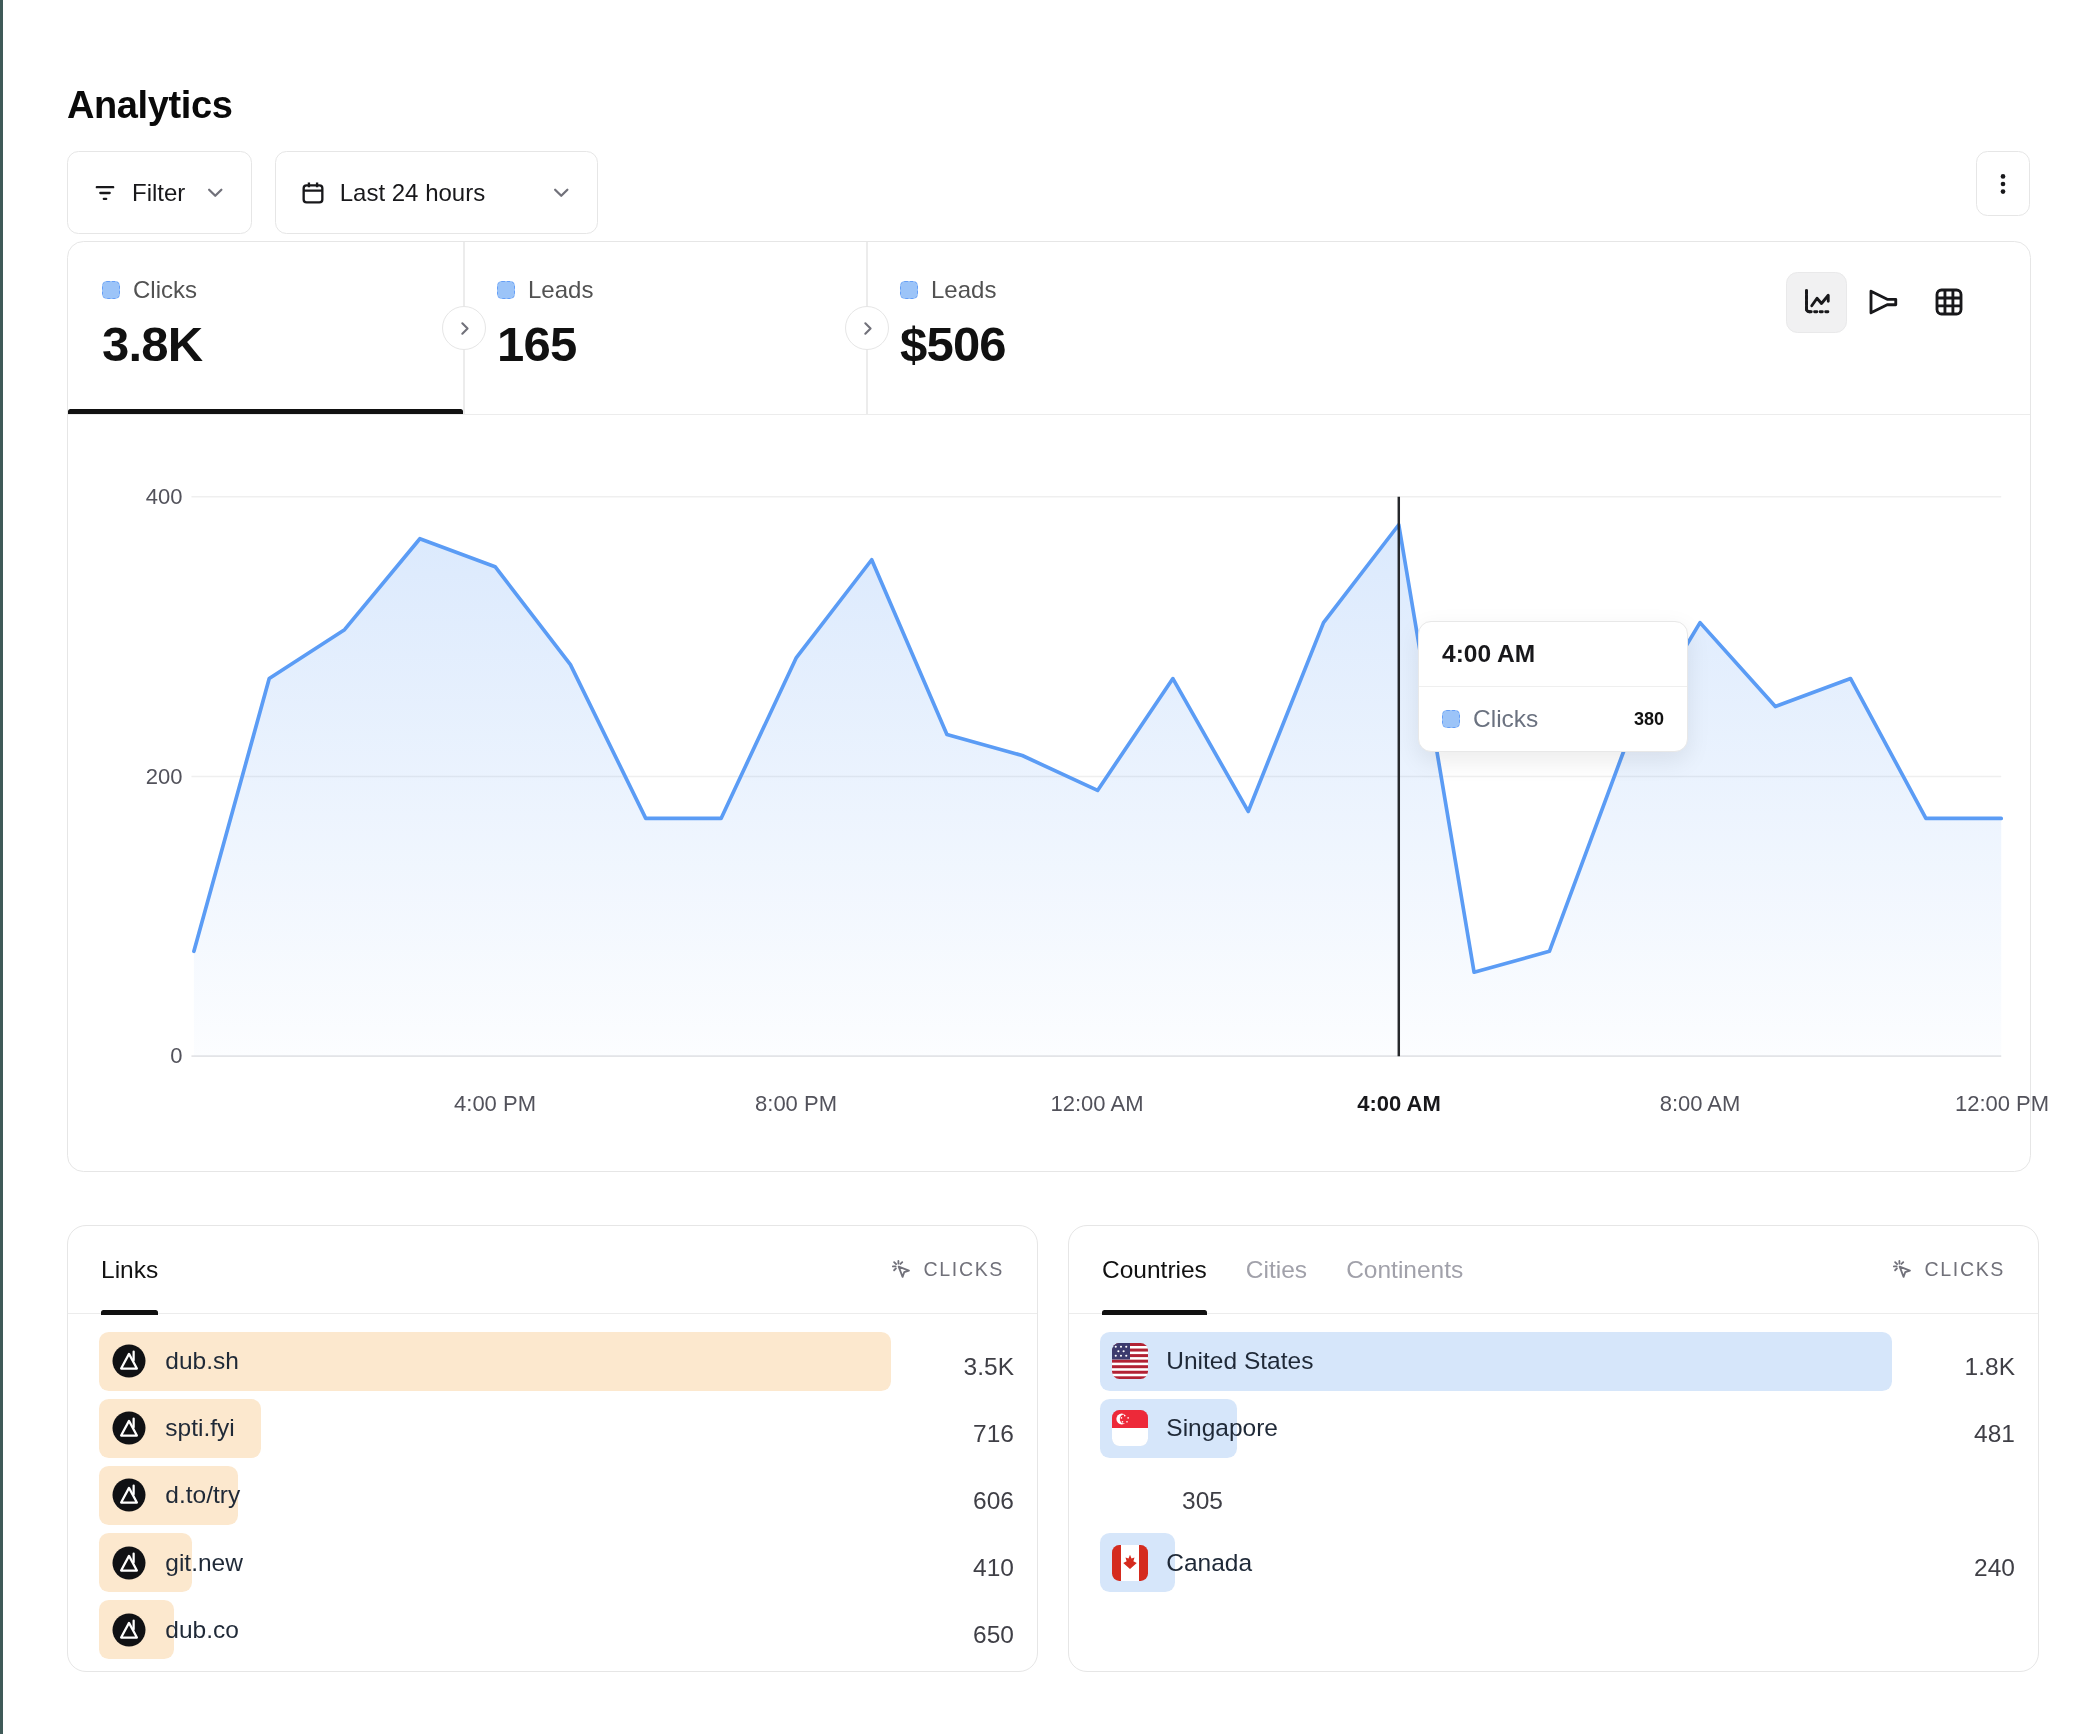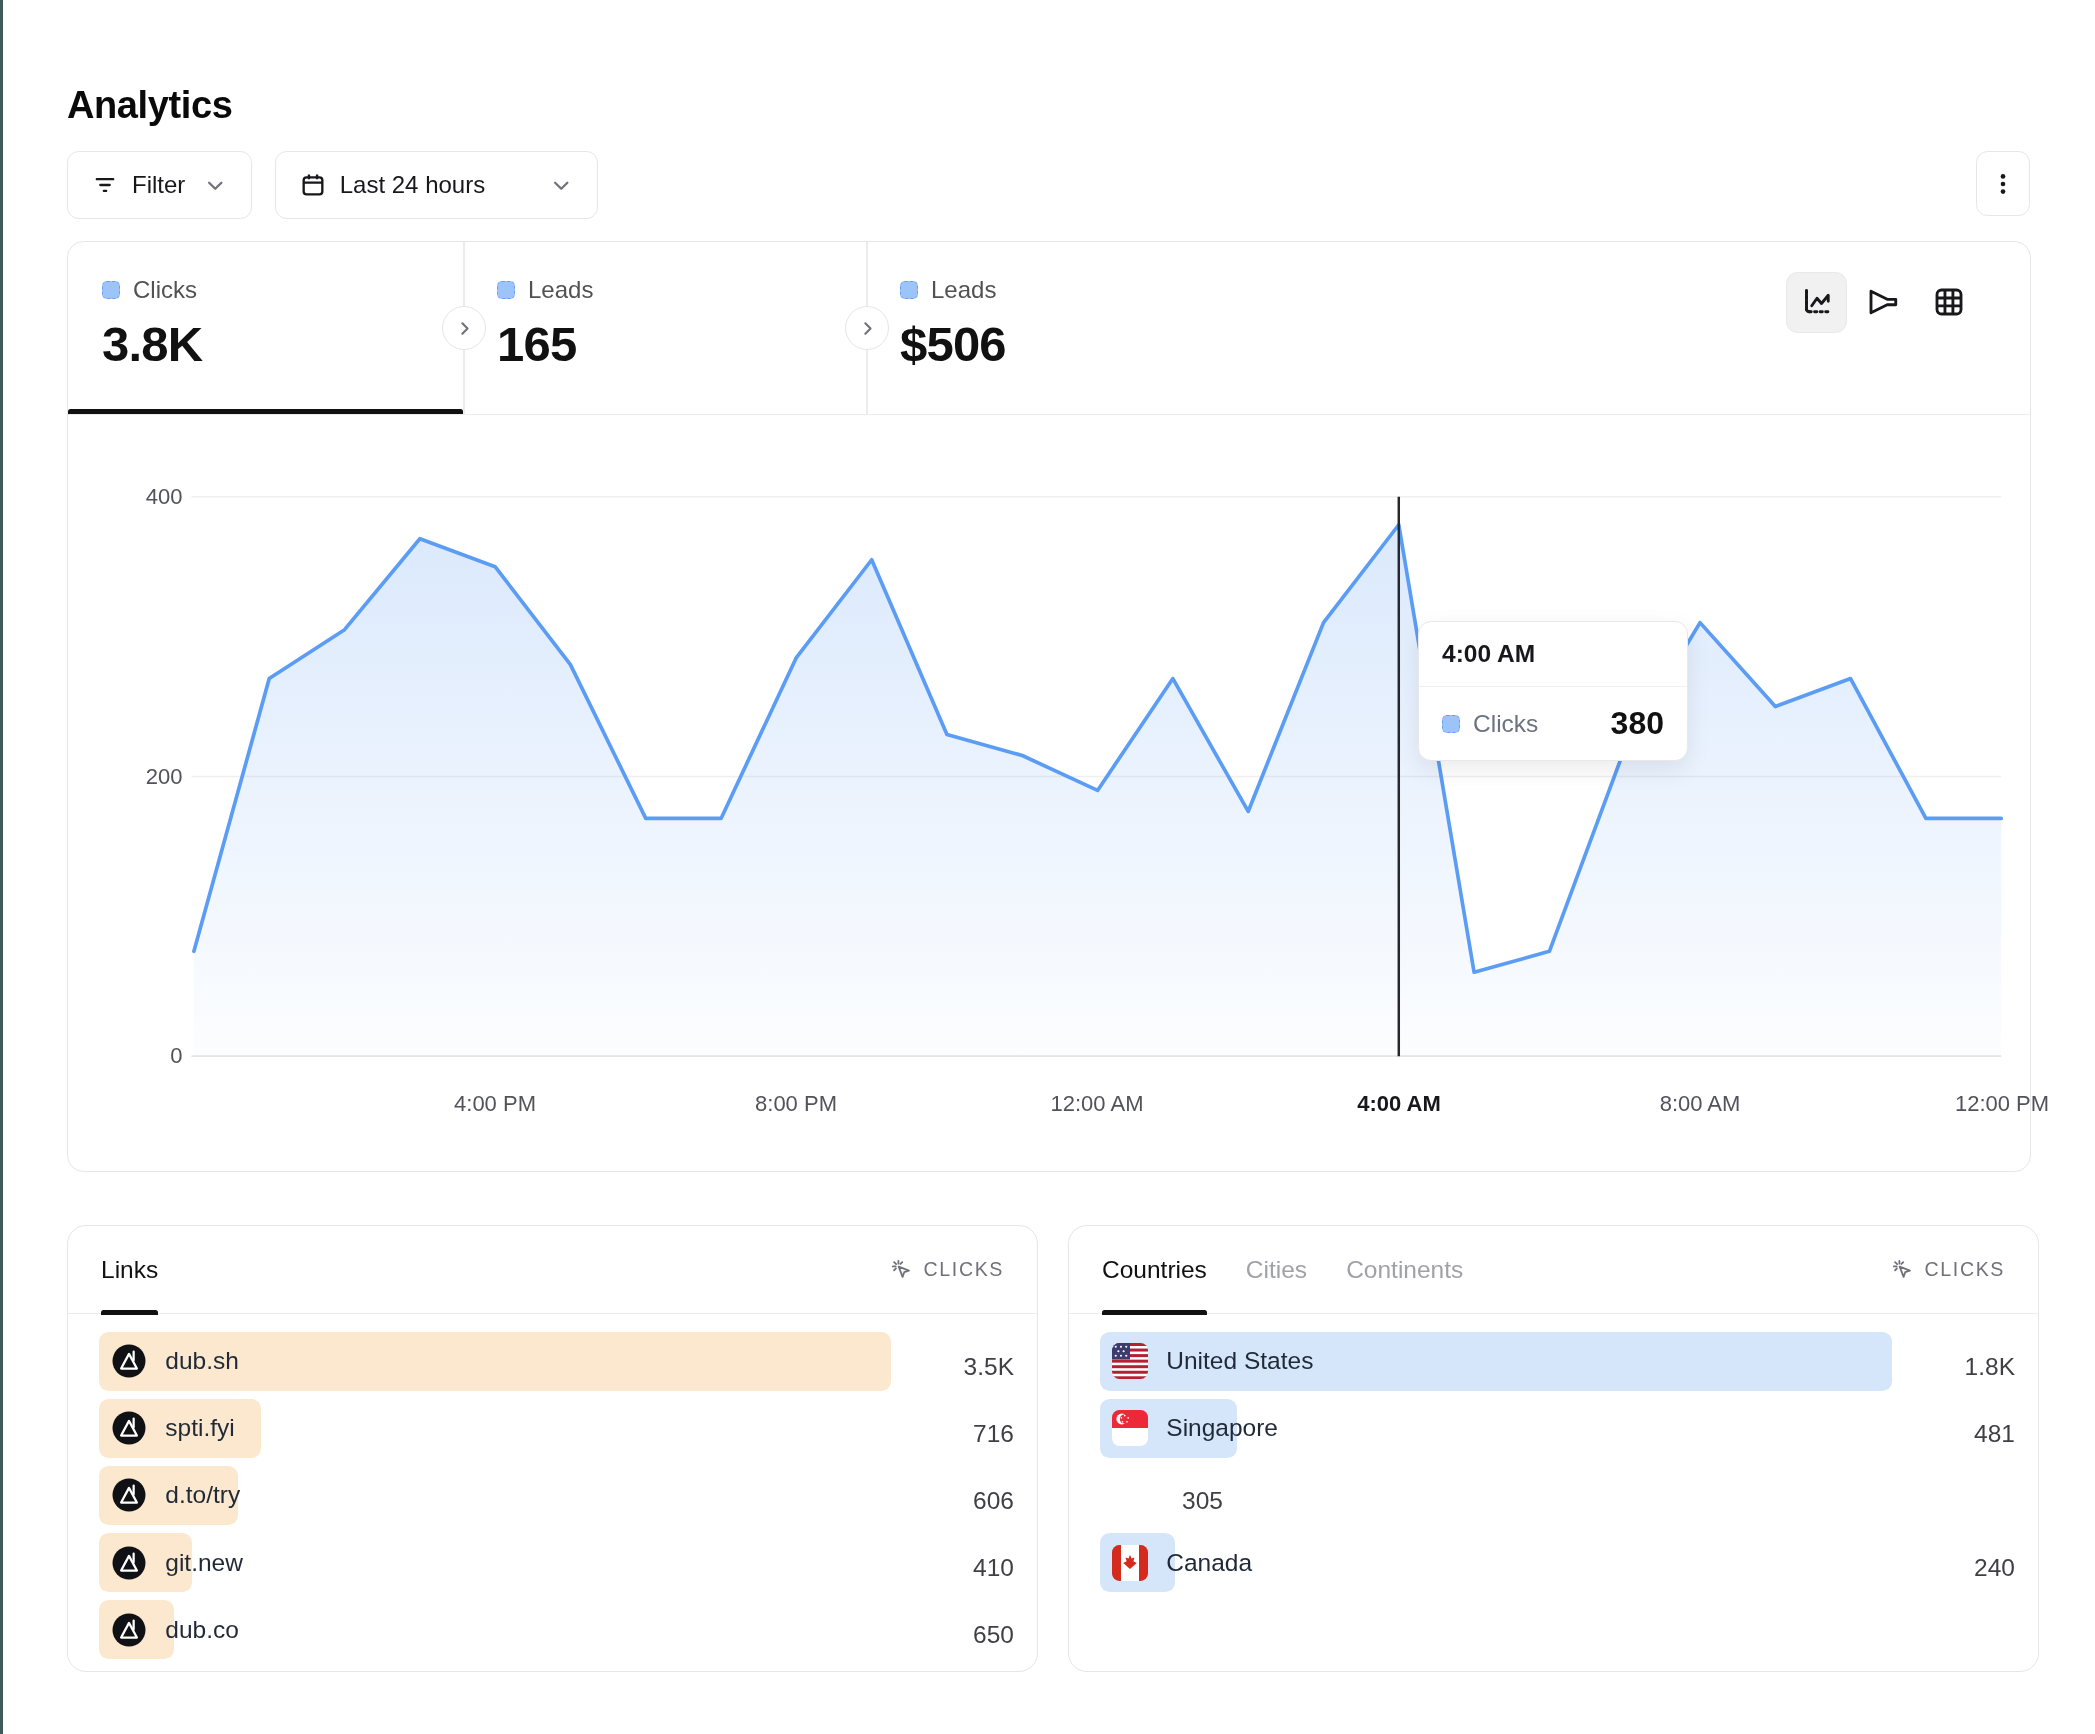--- a/index.html
+++ b/index.html
@@ -5,21 +5,21 @@
   html,body{margin:0;padding:0;}
   body{
     width:2096px;height:1735px;position:relative;background:#ffffff;
     font-family:"Liberation Sans", sans-serif;color:#18181b;overflow:hidden;
   }
   .edge{position:absolute;left:0;top:0;width:3.3px;height:100%;background:#3F5A58;}
   
   .page-title{position:absolute;left:67px;top:59px;font-size:38px;font-weight:700;color:#0a0a0a;letter-spacing:-0.4px;}
   .toolbar{position:absolute;left:67px;top:151px;display:flex;gap:23px;}
   .btn{
-    display:flex;align-items:center;gap:13px;height:68px;padding:4px 23px;
+    display:flex;align-items:center;gap:13px;height:83px;padding:4px 23px;
     background:#fff;border:1.6px solid #e6e6e6;border-radius:11.5px;font-size:24px;color:#18181b;
     font-family:"Liberation Sans", sans-serif;cursor:pointer;box-sizing:border-box;
   }
   .btn .chev{margin-left:4.9px;}
   .date-btn{width:323px;}
   .date-btn .chev{margin-left:auto;}
   .kebab-btn{position:absolute;right:66px;top:151px;width:54px;height:65px;padding:0;justify-content:center;}
   
   .main-card{
     position:absolute;left:67px;top:241px;width:1964px;height:931px;
@@ -47,21 +47,21 @@
   .ylabel{position:absolute;left:24.5px;width:90px;text-align:right;font-size:22px;color:#52525b;}
   .xlabel{position:absolute;transform:translateX(-50%);font-size:22px;color:#52525b;white-space:nowrap;}
   .xlabel.em{color:#18181b;font-weight:700;}
   .tooltip{
     position:absolute;width:270px;background:#fff;border:1.6px solid #e8e8e8;border-radius:13px;
     box-shadow:0 8.2px 24.5px rgba(0,0,0,.08);z-index:5;box-sizing:border-box;
   }
   .tooltip-title{padding:18px 23px;font-size:24.5px;font-weight:600;color:#18181b;border-bottom:1.6px solid #efefef;}
   .tooltip-row{display:flex;align-items:center;gap:13px;padding:18px 23px;}
   .tooltip-row .t-label{font-size:24.5px;color:#6b7280;}
-  .tooltip-row .t-value{margin-left:auto;font-size:32px;font-weight:700;color:#111;}
+  .tooltip-row .t-value{margin-left:auto;font-size:18px;font-weight:700;color:#111;}
   
   .bottom-card{
     position:absolute;top:1225px;height:447px;border:1.6px solid #e6e6e6;border-radius:19px;
     background:#fff;box-sizing:border-box;
   }
   .links-card{left:67px;width:971px;}
   .geo-card{left:1068px;width:971px;}
   .card-header{height:88px;display:flex;align-items:center;gap:39px;padding:0 33px;border-bottom:1.6px solid #ececec;position:relative;box-sizing:border-box;}
   .htab{height:100%;display:flex;align-items:center;font-size:24.5px;color:#a1a1aa;position:relative;cursor:pointer;}
   .htab.active{color:#111;font-weight:500;}

